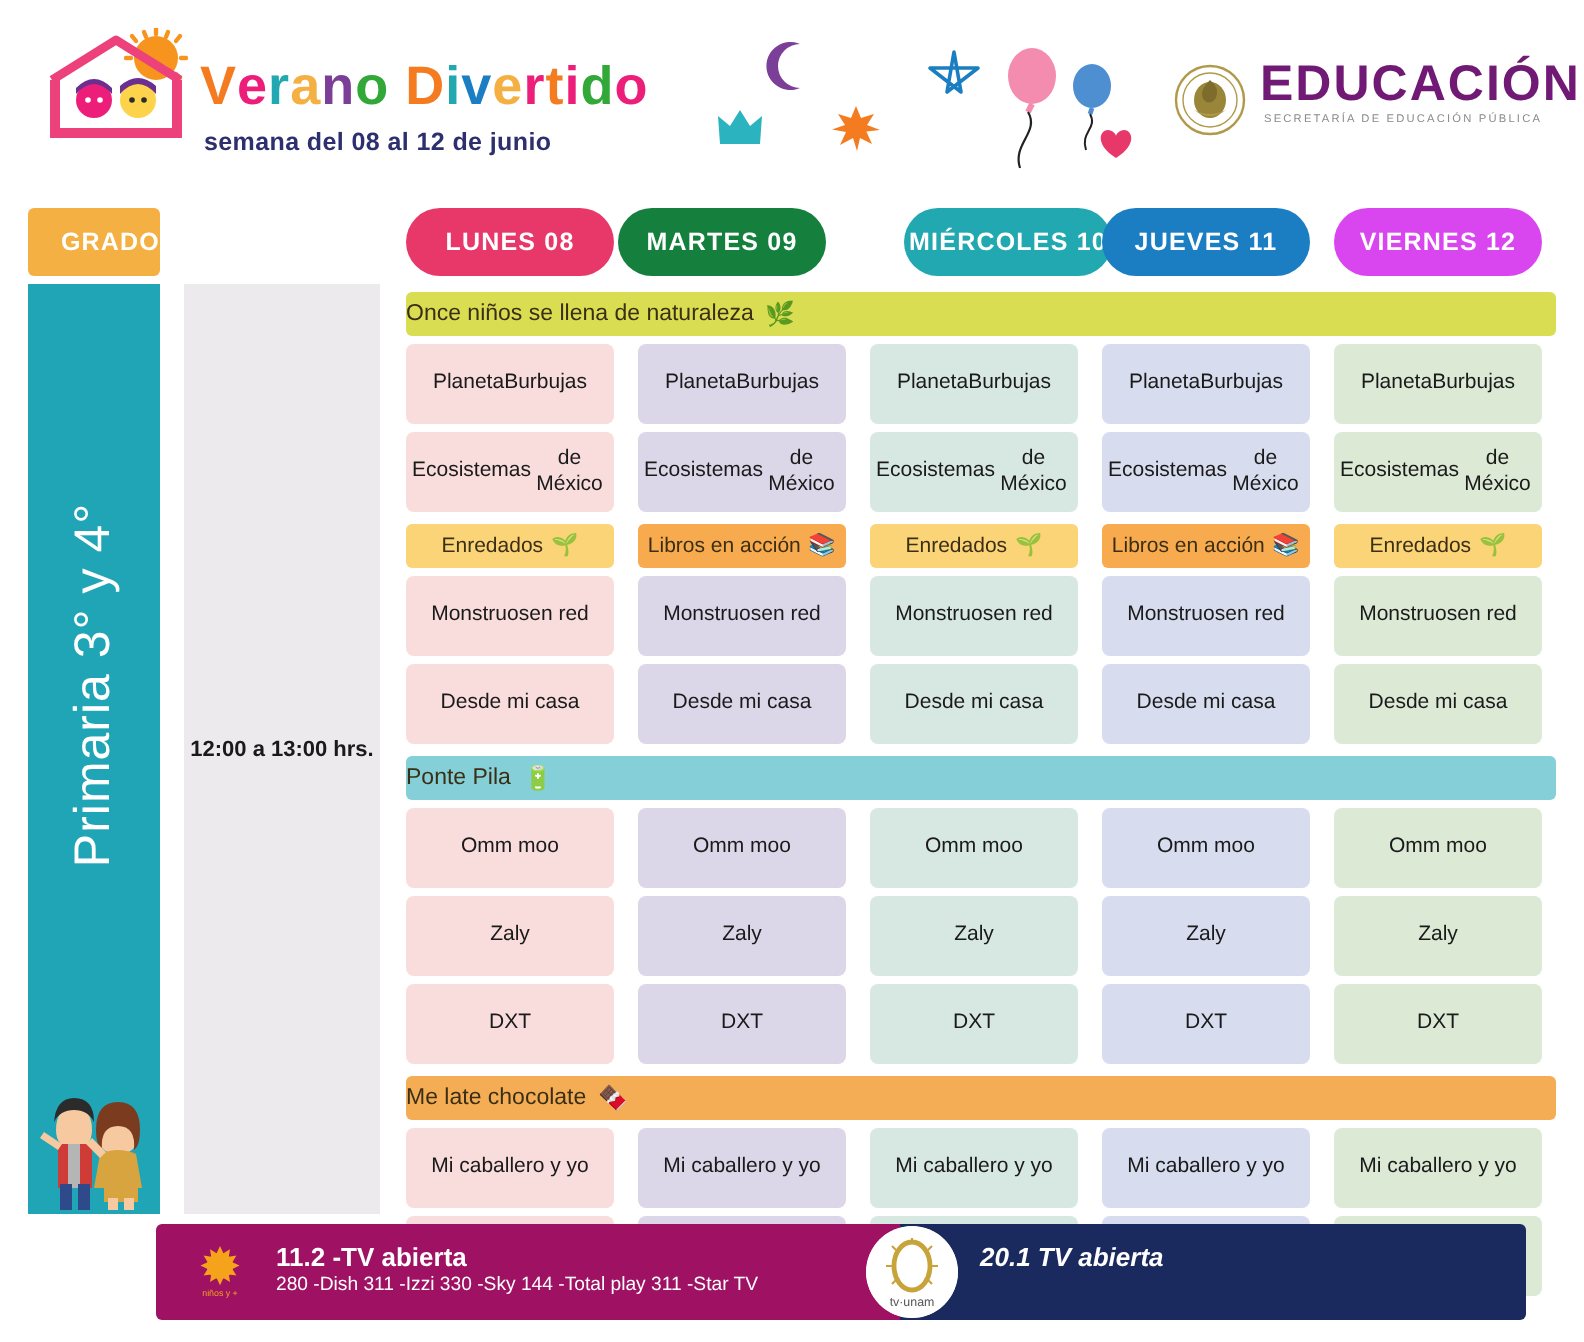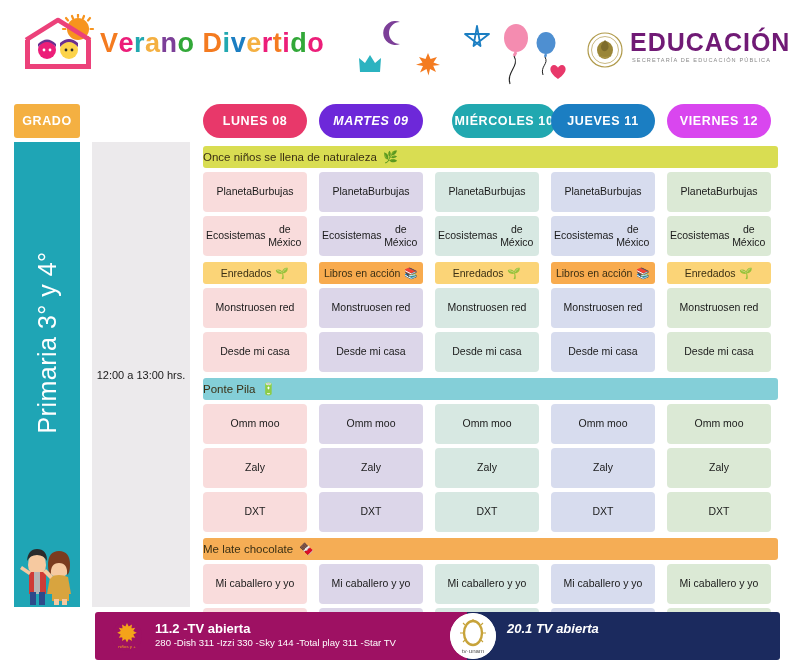--- a/index.html
+++ b/index.html
@@ -28,53 +28,53 @@
   .gov-word { position: absolute; left: 44px; top: 4px; font-size: 25px; font-weight: bold;
     color:#701a75; letter-spacing: 1px; }
   .gov-sub { position: absolute; left: 46px; top: 33px; font-size: 5.6px; color:#8a8a8a;
     letter-spacing: 1.1px; }
 
   
   #colhead { position: absolute; left: 0; top: 100px; width: 792px; height: 42px; }
   .pill { position: absolute; top: 4px; height: 34px; border-radius: 17px;
     display:flex; align-items:center; justify-content:center;
     color:#fff; font-size: 12.5px; font-weight: bold; letter-spacing: .6px; }
-  .pill.square { border-radius: 3px; }
+  .pill.square { border-radius: 3px; justify-content: flex-end; }
 
   
   #grid { position: absolute; left: 0; top: 142px; width: 792px; height: 465px; }
 
   .grade-col { position: absolute; left: 14px; top: 0; width: 66px; height: 465px;
     background: #1fa5b5; }
   .grade-text { position: absolute; left: 0; top: 0; width: 66px; height: 400px;
     display:flex; align-items:center; justify-content:center; }
   .grade-text span { transform: rotate(-90deg); white-space: nowrap;
     color:#fff; font-size: 25px; font-weight: normal; letter-spacing: .5px; }
   .kids-img { position: absolute; left: 2px; bottom: 2px; width: 62px; height: 66px; }
 
   .time-col { position: absolute; left: 92px; top: 0; width: 98px; height: 465px;
     background: #eceaec; display:flex; align-items:center; justify-content:center; }
-  .time-col .tlabel { font-size: 11px; color:#1a1a1a; font-weight: normal; }
+  .time-col .tlabel { font-size: 11px; color:#1a1a1a; font-weight: bold; }
 
   .band { position: absolute; left: 203px; width: 575px; height: 22px; border-radius: 3px;
     display:flex; align-items:center; justify-content:flex-start;
     font-size: 11.5px; color:#3a2f14; }
   .band .bicon { margin-left: 6px; font-size: 12px; line-height: 1; }
 
   .cell { position: absolute; height: 40px; border-radius: 4px;
     display:flex; align-items:center; justify-content:center; text-align:center;
     font-size: 10.5px; color:#1a1a1a; line-height: 1.25; padding: 0 3px; }
 
   .subband { position: absolute; height: 22px; border-radius: 3px;
     display:flex; align-items:center; justify-content:center;
     font-size: 10.5px; color:#3a2f14; }
   .subband .bicon { margin-left: 4px; font-size: 11px; line-height:1; }
 
   
-  #footer { position: absolute; left: 95px; top: 612px; width: 685px; height: 48px; }
+  #footer { position: absolute; left: 78px; top: 612px; width: 685px; height: 48px; }
   .foot-left { position:absolute; left:0; top:0; width: 372px; height: 48px;
     background:#9e1163; border-radius: 3px 0 0 3px; }
   .foot-right { position:absolute; left: 372px; top:0; width: 313px; height: 48px;
     background:#1b2a5e; border-radius: 0 3px 3px 0; }
   .foot-title { font-size: 13px; color:#fff; font-weight: bold; }
   .foot-sub { font-size: 9.6px; color:#fff; margin-top: 1px; }
   .onceLogo { position:absolute; left: 16px; top: 8px; width: 32px; height: 32px; }
   .unamLogo { position:absolute; left: 355px; top: 1px; width: 46px; height: 46px;
     background:#fff; border-radius: 50%; }
   .foot-left .ftext { position: absolute; left: 60px; top: 9px; }
@@ -112,20 +112,21 @@
           <circle cx="49" cy="36" r="9" fill="#fcd34a"></circle>
           <path d="M40 33 q9 -10 18 0 v-4 q-9 -8 -18 0 z" fill="#6b2f8f"></path>
           <circle cx="46" cy="36" r="1.4" fill="#2b2b2b"></circle>
             <circle cx="52" cy="36" r="1.4" fill="#2b2b2b"></circle>
         </g>
       </svg>
 
       <div class="brand-title">
         <span style="color:#f47b20">V</span><span style="color:#ec1e79">e</span><span style="color:#21a8b0">r</span><span style="color:#f4b042">a</span><span style="color:#7c3f98">n</span><span style="color:#32a838">o</span><span>&nbsp;</span><span style="color:#f47b20">D</span><span style="color:#21a8b0">i</span><span style="color:#1b7ec2">v</span><span style="color:#f4b042">e</span><span style="color:#ec1e79">r</span><span style="color:#f47b20">t</span><span style="color:#ec1e79">i</span><span style="color:#32a838">d</span><span style="color:#ec1e79">o</span>
       </div>
+      <div class="brand-sub">semana del 08 al 12 de junio</div>
     </div>
 
     <svg class="deco" style="left:358px;top:52px;width:24px;height:22px" viewBox="0 0 24 22">
       <path d="M2 20 L1 6 L7 11 L12 3 L17 11 L23 6 L22 20 Z" fill="#2bb3c0"></path>
     </svg>
     <svg class="deco" style="left:382px;top:20px;width:22px;height:26px" viewBox="0 0 22 26">
       <path d="M18 2 A12 12 0 1 0 18 24 A10 10 0 1 1 18 2 Z" fill="#7c3f98"></path>
     </svg>
     <svg class="deco" style="left:416px;top:52px;width:24px;height:24px" viewBox="0 0 24 24">
       <path d="M12 1 l2.5 6 L21 5 l-3.5 5.5 L24 13 l-6.8 .8 L20 20 l-6-3 -1.5 6.5 L10.5 17 4 20.5 7 14 0 12.8 6.5 10.5 3 5 l6.5 2 Z" fill="#f47b20"></path>
@@ -160,21 +161,21 @@
     </div>
   </div>
 
   <div id="colhead">
       <div class="pill square" style="left: 14px; width: 66px; background: rgb(244, 176, 66);">
         <span>GRADO</span>
       </div>
       <div class="pill" style="left: 203px; width: 104px; background: rgb(232, 56, 106);">
         <span>LUNES 08</span>
       </div>
-      <div class="pill" style="left: 319px; width: 104px; background: #6d28d9; font-style: italic;">
+      <div class="pill" style="left: 309px; width: 104px; background: #15803d;">
         <span>MARTES 09</span>
       </div>
       <div class="pill" style="left: 435px; width: 104px; background: rgb(33, 168, 176); margin-left: 17px;">
         <span>MIÉRCOLES 10</span>
       </div>
       <div class="pill" style="left: 551px; width: 104px; background: rgb(27, 126, 194);">
         <span>JUEVES 11</span>
       </div>
       <div class="pill" style="left: 667px; width: 104px; background: #d946ef;">
         <span>VIERNES 12</span>

